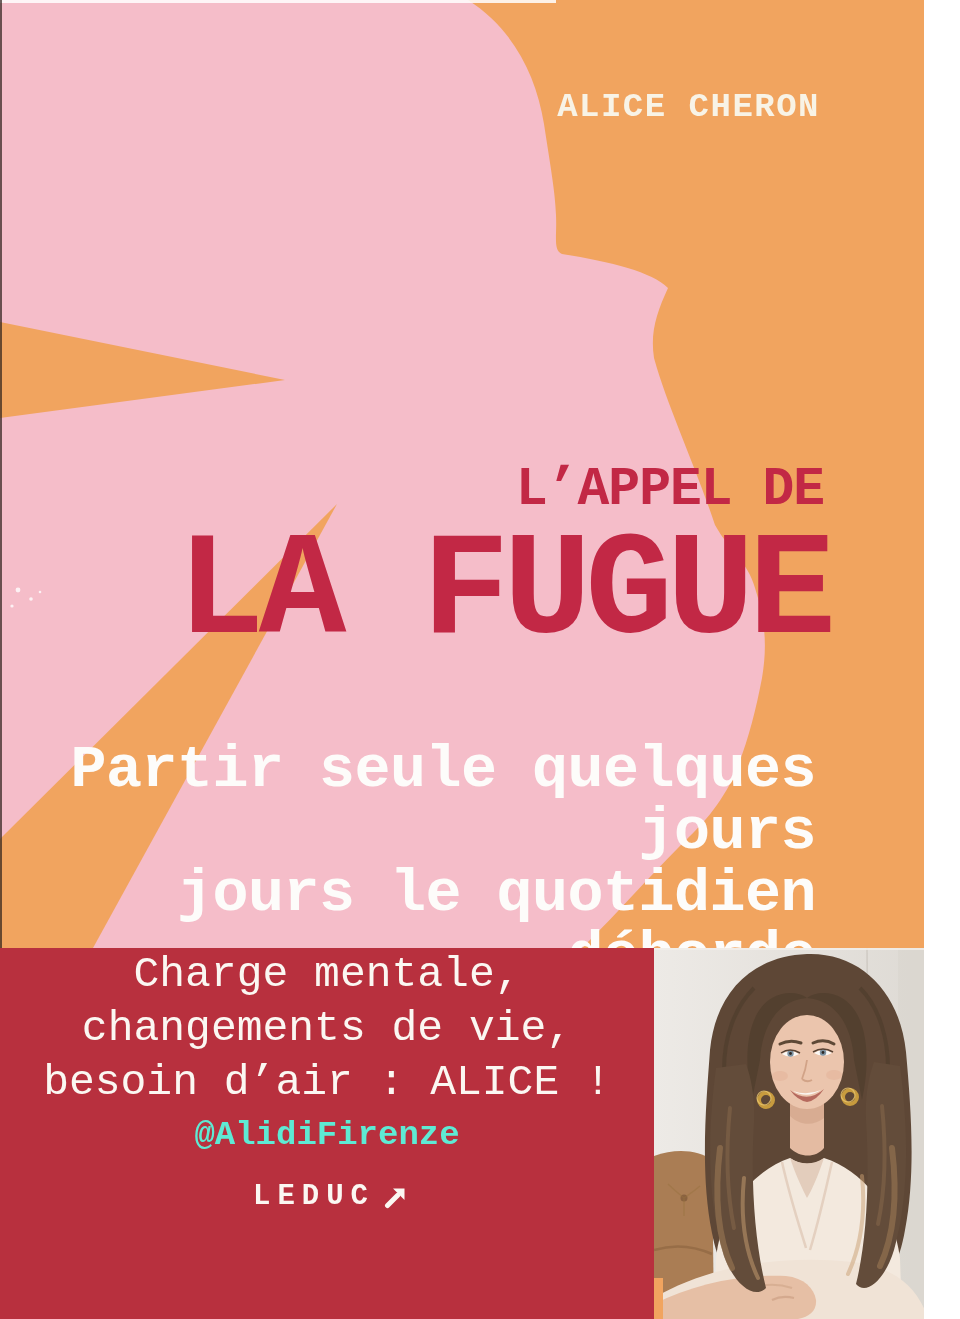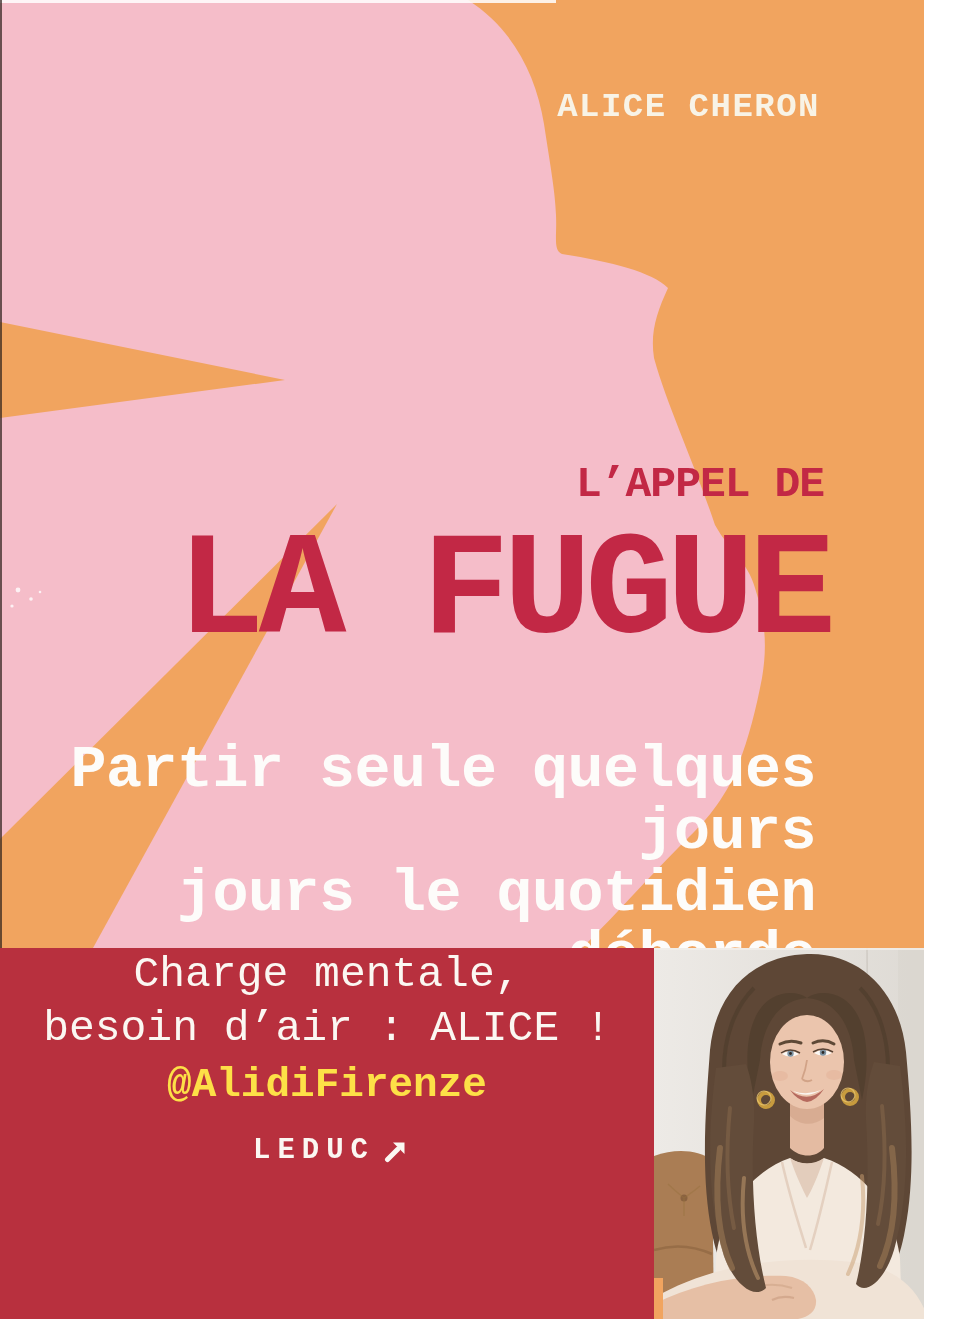--- a/index.html
+++ b/index.html
@@ -20,37 +20,37 @@
   .bg-svg{position:absolute;left:0;top:0;width:960px;height:1319px;display:block;}
   .fill-orange{fill:var(--orange);}
   .fill-pink{fill:var(--pink);}
 
   .author{
     position:absolute;top:88px;left:0;right:104px;text-align:right;
     font-size:34px;font-weight:700;letter-spacing:1.5px;color:var(--cream);
   }
   .title-line1{
     position:absolute;top:461px;left:0;right:100px;text-align:right;
-    font-size:43px;font-weight:800;letter-spacing:-1px;color:var(--crimson);line-height:1.1;
+    font-size:53px;font-weight:800;letter-spacing:-1px;color:var(--crimson);line-height:1.1;
   }
   .title-line2{
     position:absolute;top:520px;left:0;right:94px;text-align:right;
     font-size:146px;font-weight:800;letter-spacing:-6px;color:var(--crimson);line-height:1;
   }
   .subtitle{
     position:absolute;top:739px;left:0;right:108px;text-align:right;
     font-size:60px;font-weight:700;letter-spacing:-0.5px;color:var(--white);line-height:62px;
   }
   .band{
     position:absolute;left:0;top:948px;width:654px;height:371px;
     background:var(--band_red);color:#FBF7F2;text-align:center;
   }
   .band-inner{}
   .tagline{font-size:43px;font-weight:300;line-height:54px;color:#FBF7F2;}
-  .handle{margin-top:6px;font-size:41px;font-weight:700;color:#fde047;}
+  .handle{margin-top:6px;font-size:34px;font-weight:700;color:#5eead4;}
   .publisher{margin-top:26px;display:flex;justify-content:center;align-items:center;gap:9px;}
   .publisher-word{font-size:29px;font-weight:700;letter-spacing:7px;padding-left:7px;color:#FBF7F2;}
   .arrow-icon{display:inline-block;width:24px;height:24px;}
   .photo{
     position:absolute;left:654px;top:948px;width:306px;height:371px;overflow:hidden;
     background:#E8E5E1;
   }
   .photo svg{display:block;width:306px;height:371px;}
 </style>
 </head>
@@ -97,20 +97,21 @@
   <div class="title-line2">LA FUGUE</div>
 
   <div class="subtitle">
     <div>Partir seule quelques jours</div>
     <div>jours le quotidien déborde</div>
   </div>
 
   <div class="band">
     <div class="band-inner">
       <div class="tagline">Charge mentale,</div>
+      <div class="tagline">changements de vie,</div>
       <div class="tagline">besoin d’air : ALICE !</div>
       <div class="handle">@AlidiFirenze</div>
       <div class="publisher">
         <span class="publisher-word">LEDUC</span>
         <span class="arrow-icon">
           <svg viewBox="0 0 24 24" width="24" height="24">
             <path d="M3.5 20.5 L13.5 10.5" stroke="#FBF7F2" stroke-width="5" stroke-linecap="round" fill="none"></path>
             <polygon points="9,3.5 20.5,3.5 20.5,15" fill="#FBF7F2"></polygon>
           </svg>
         </span>

